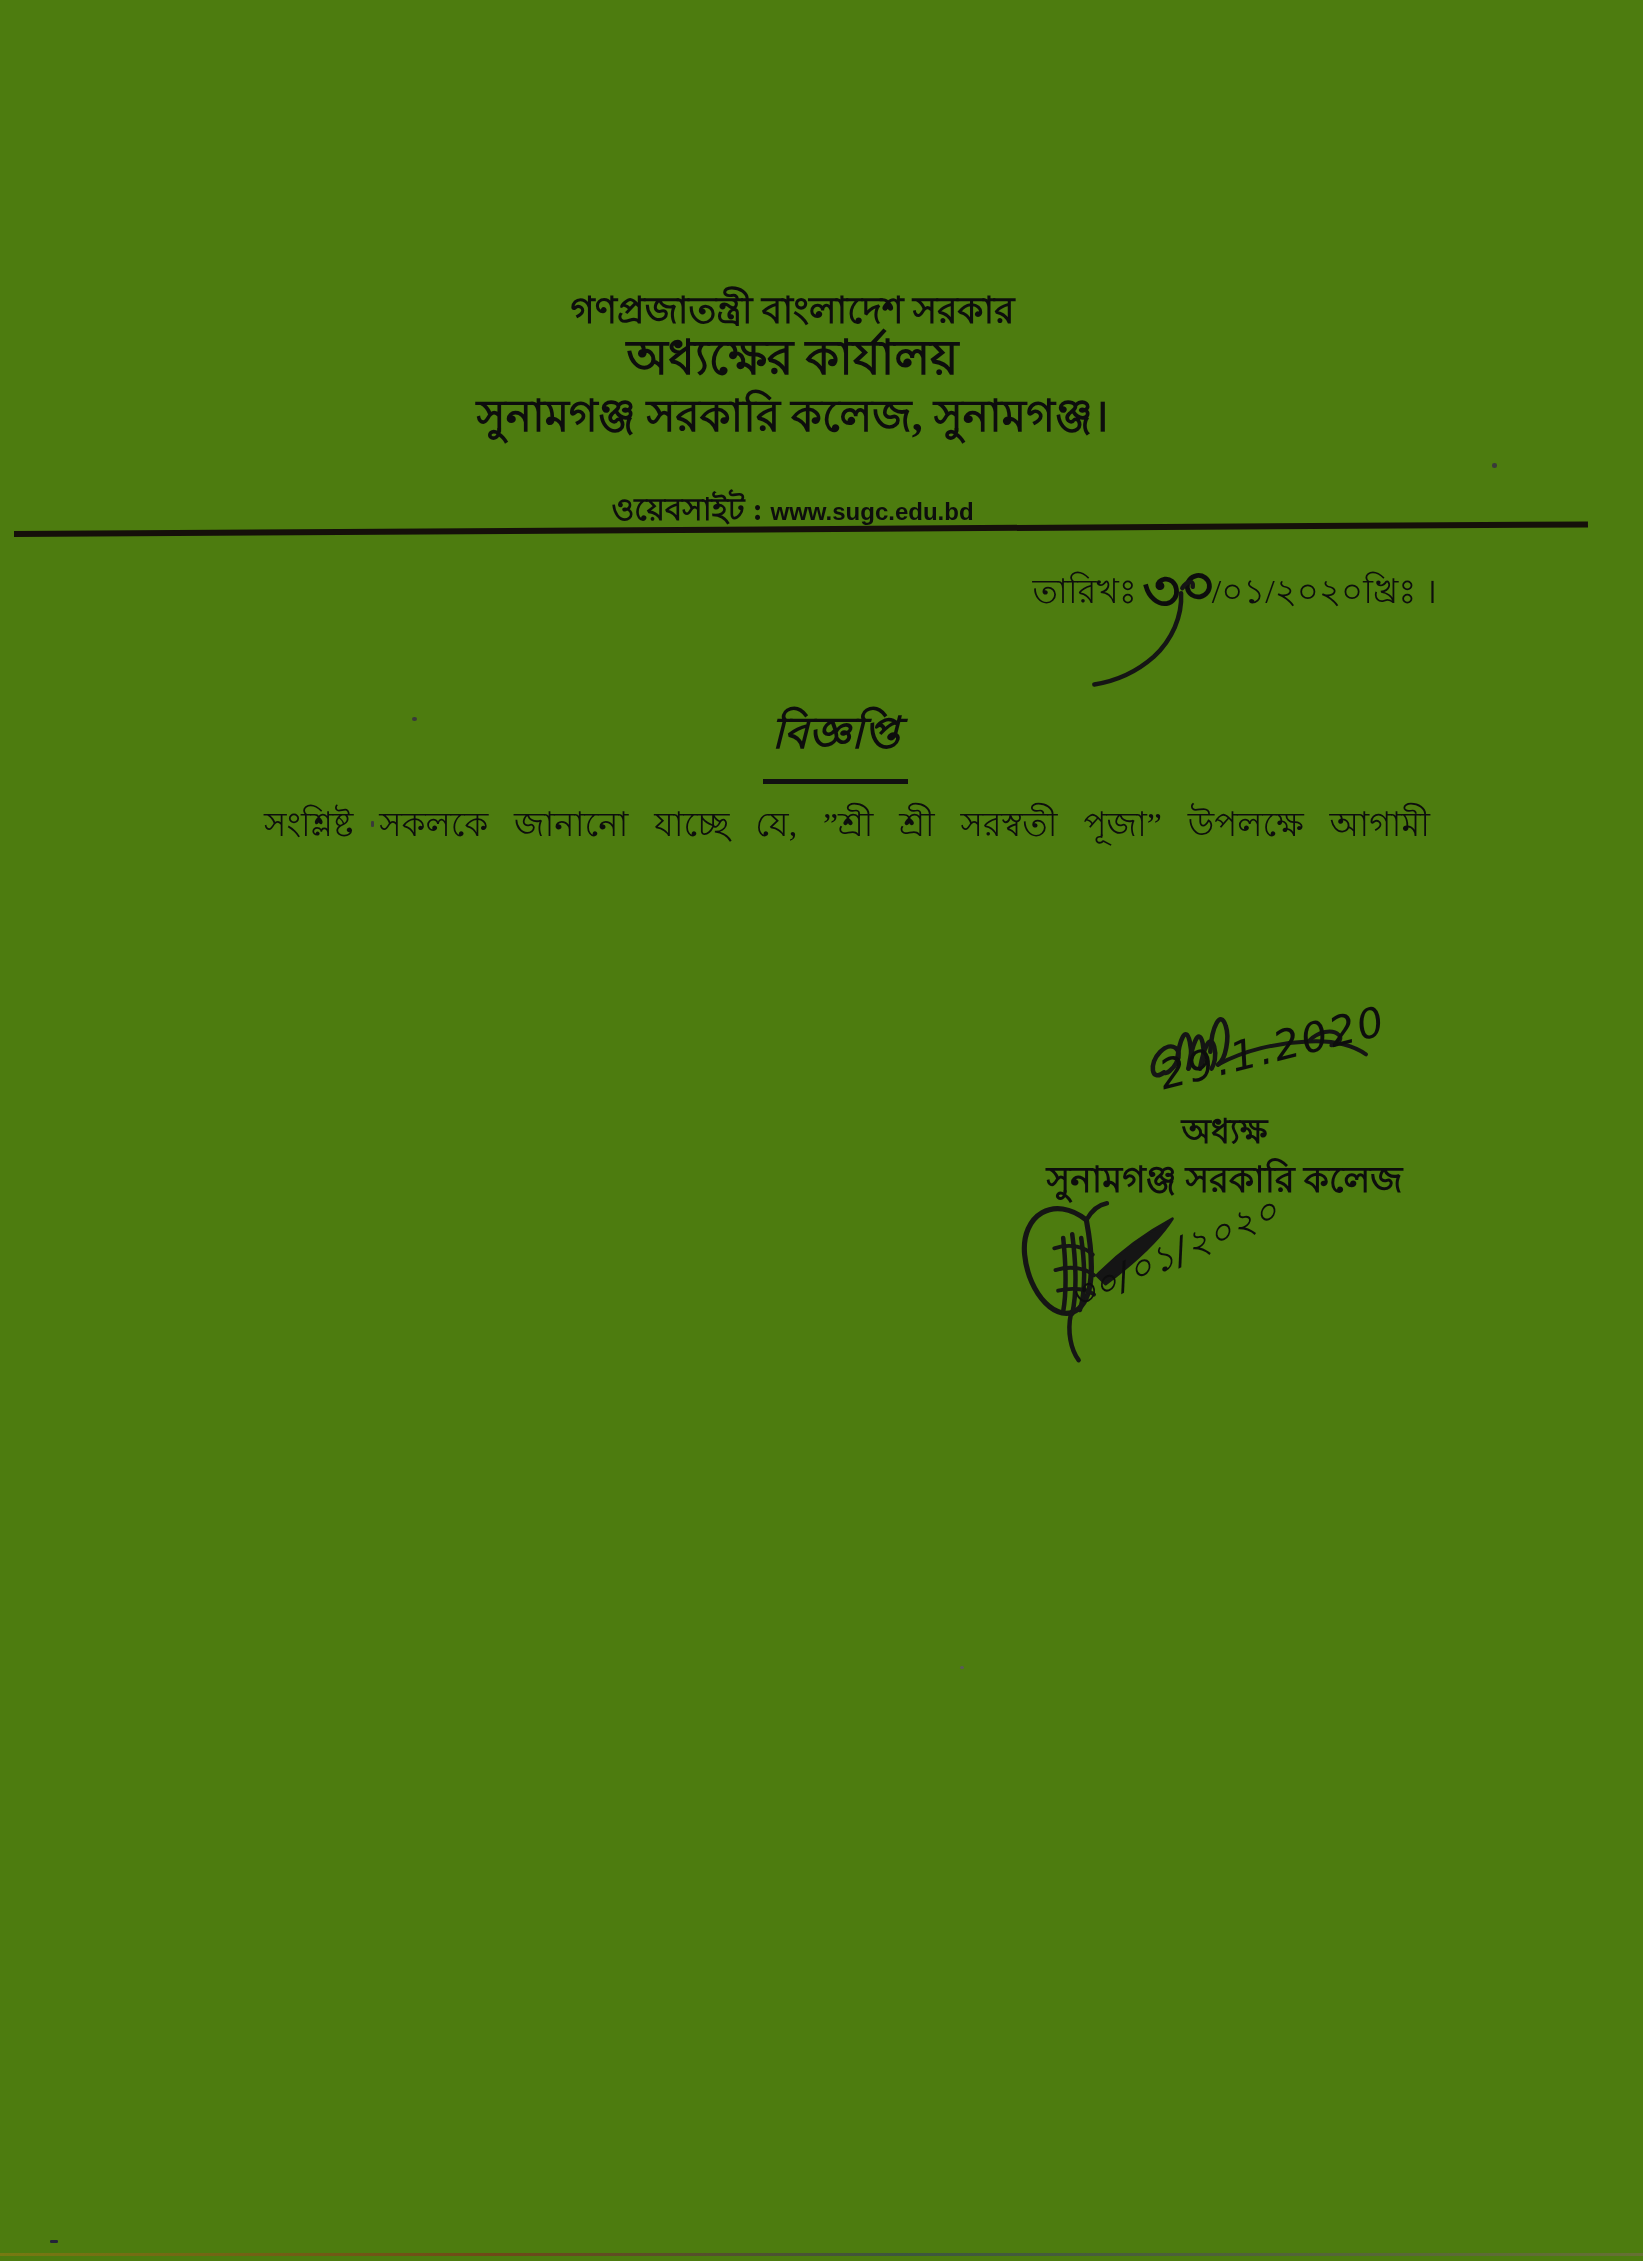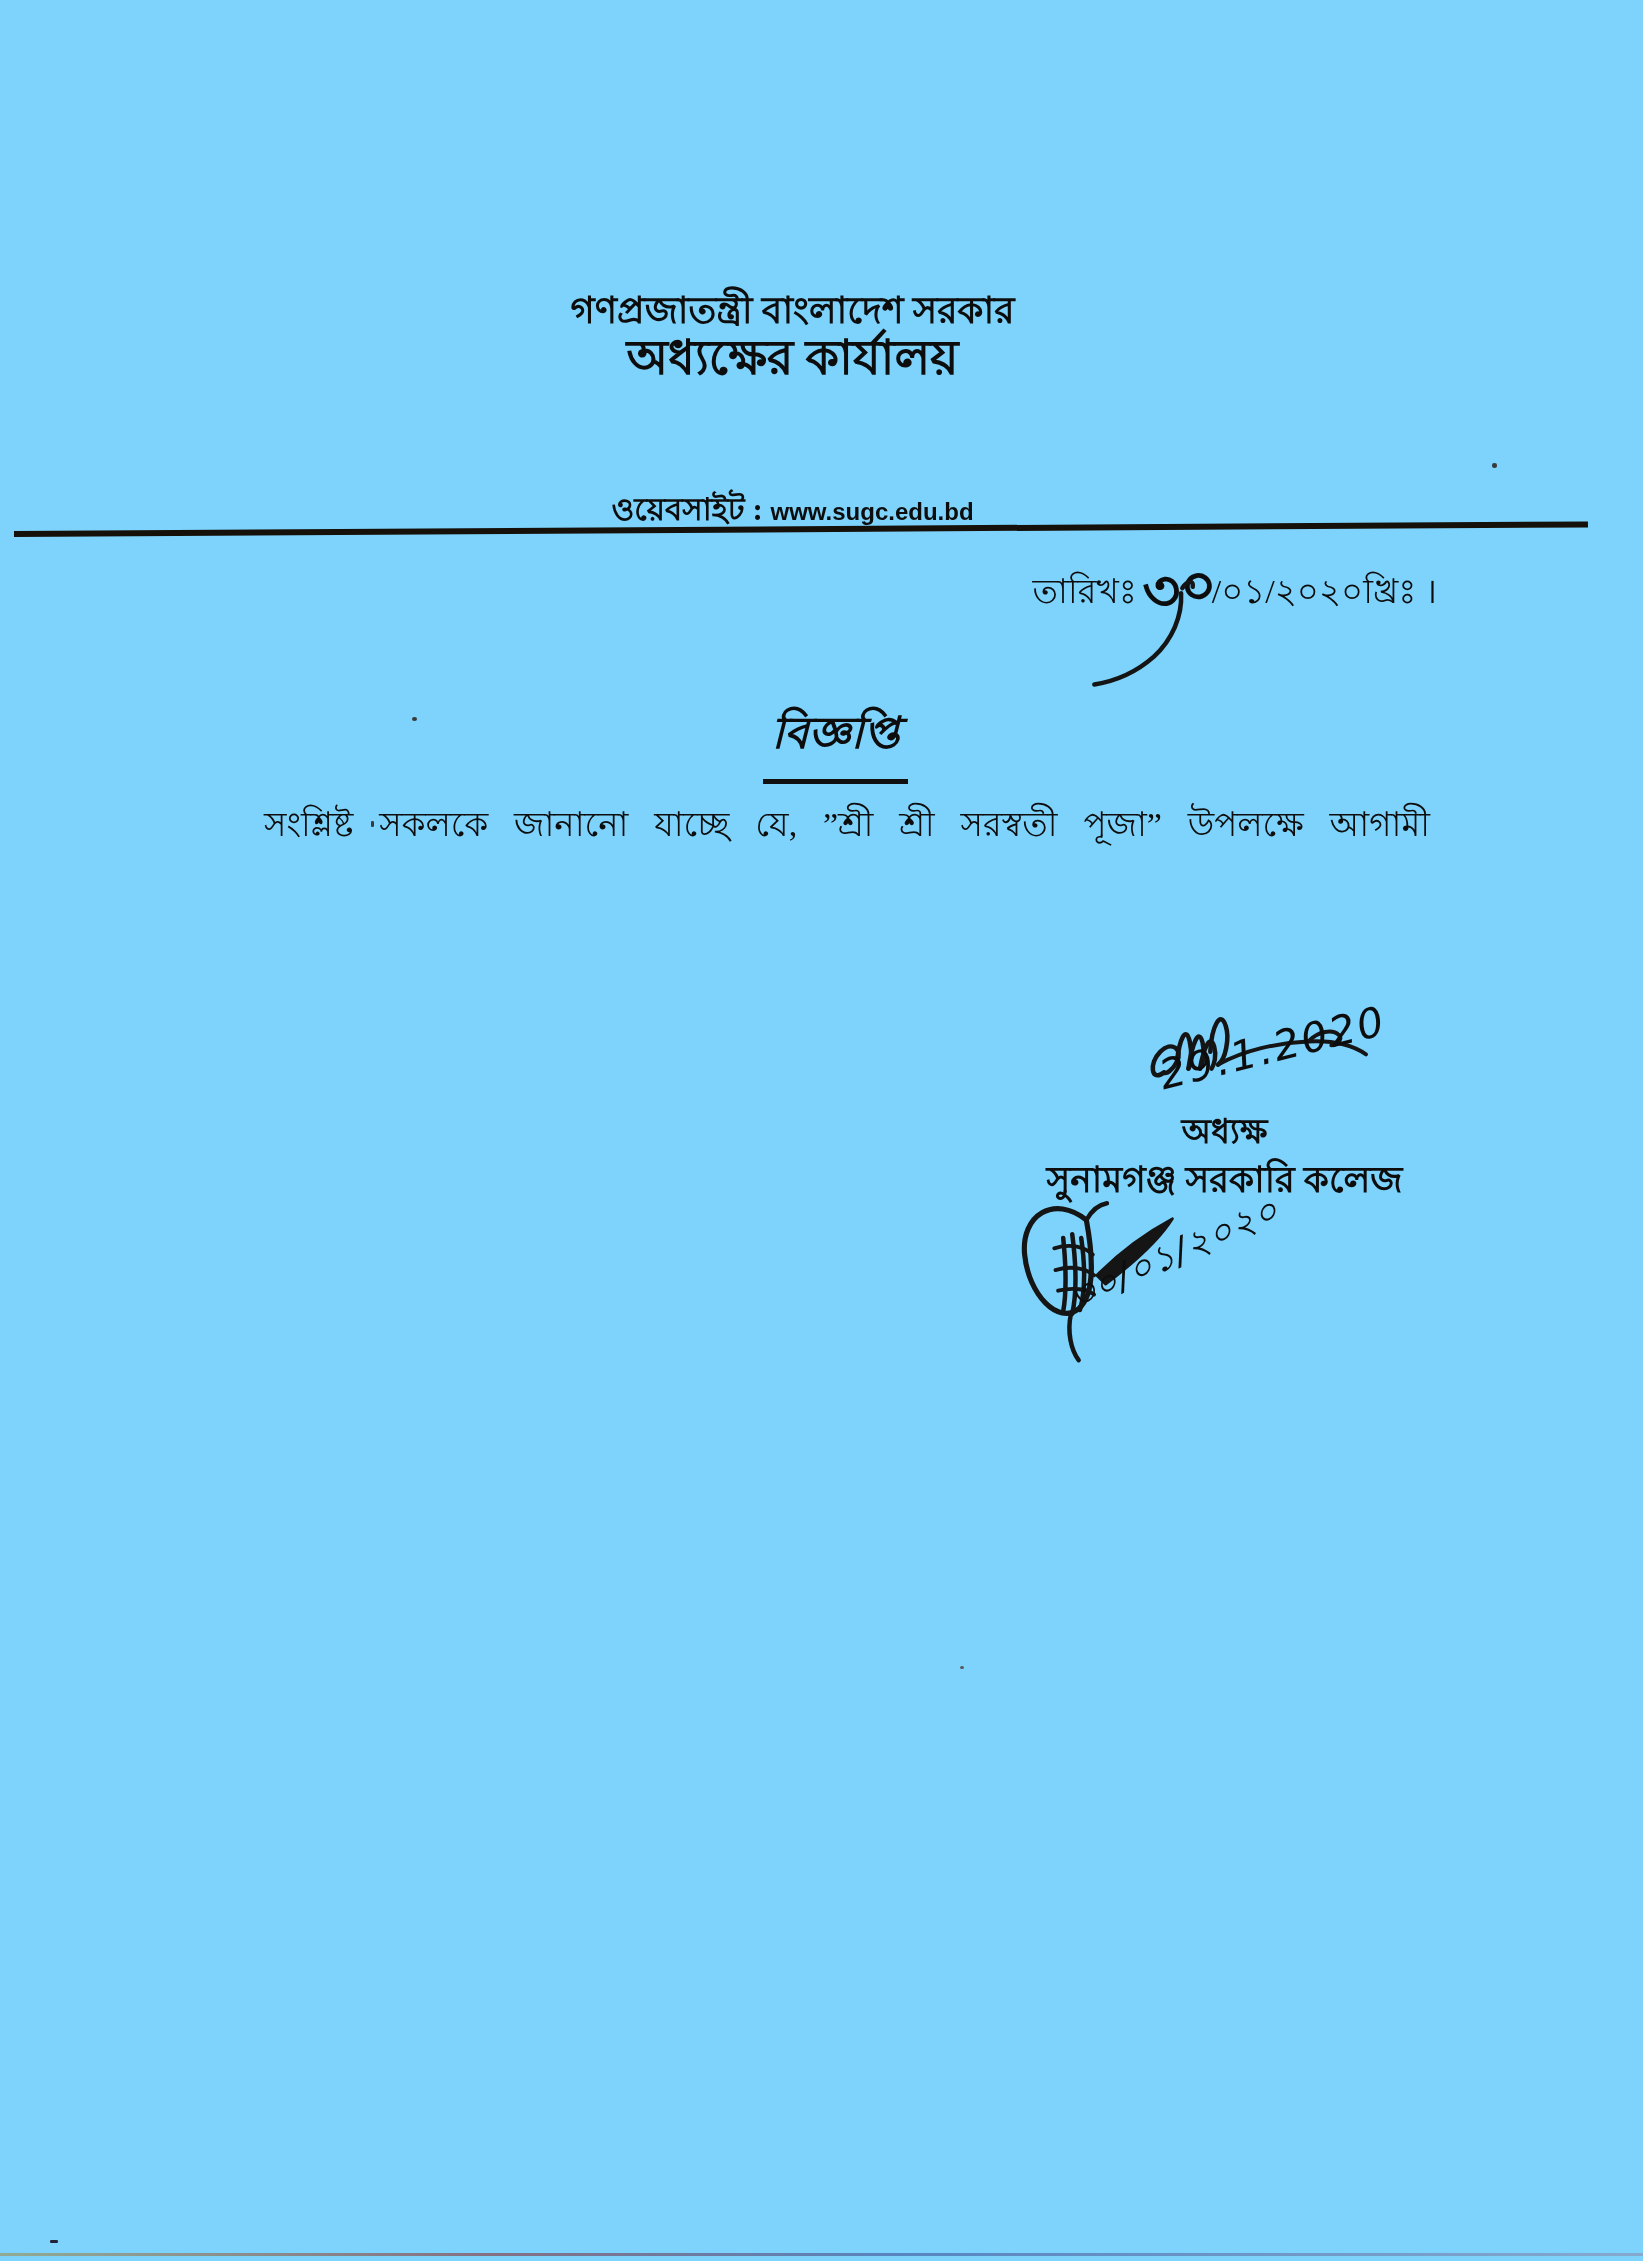--- a/index.html
+++ b/index.html
@@ -1,19 +1,19 @@
 <!DOCTYPE html>
 <html style="font-size:10.3px"><head>
 <meta charset="utf-8">
 <style>
   html,body{margin:0;padding:0;background:#e8e8e8;}
   .page{
     position:relative;
     width:1643px;height:2261px;
-    background:#7dd3fc;
+    background:#4d7c0f;
     overflow:hidden;
     font-family:"Liberation Serif","DejaVu Serif",serif;
     color:#0d0d0d;
   }
   .abs{position:absolute;}
   .center-line{left:0;width:1585px;text-align:center;white-space:nowrap;}
   .h1{top:281px;font-size:37px;font-weight:bold;}
   .h2{top:321px;font-size:48px;font-weight:bold;}
   .h3{top:383px;font-size:44px;font-weight:bold;}
   .h4{top:445px;font-size:30px;font-weight:bold;}
@@ -84,20 +84,21 @@
   svg{position:absolute;overflow:visible;}
   svg path{fill:none;stroke:#151515;stroke-linecap:round;stroke-linejoin:round;}
 </style>
 </head>
 <body>
 
 <div class="page">
 
   <div class="abs center-line h1">গণপ্রজাতন্ত্রী বাংলাদেশ সরকার</div>
   <div class="abs center-line h2">অধ্যক্ষের কার্যালয়</div>
+  <div class="abs center-line h3">সুনামগঞ্জ সরকারি কলেজ,  সুনামগঞ্জ।</div>
   <div class="abs center-line h5"><span>ওয়েবসাইট : </span><span class="url">www.sugc.edu.bd</span></div>
 
   <div class="abs rule"></div>
 
   <div class="abs date-line"><span>তারিখঃ </span><span class="hw-day">৩০</span><span>/০১/২০২০খ্রিঃ ।</span></div>
   <svg style="left:1084px;top:579px;" width="110" height="110" viewBox="0 0 170 170">
     <path d="M152,14 C160,2 170,2 168,12 M150,22 C152,58 136,94 108,120 C82,143 48,158 16,163" stroke-width="7"></path>
   </svg>
 
   <div class="abs title-wrap">

